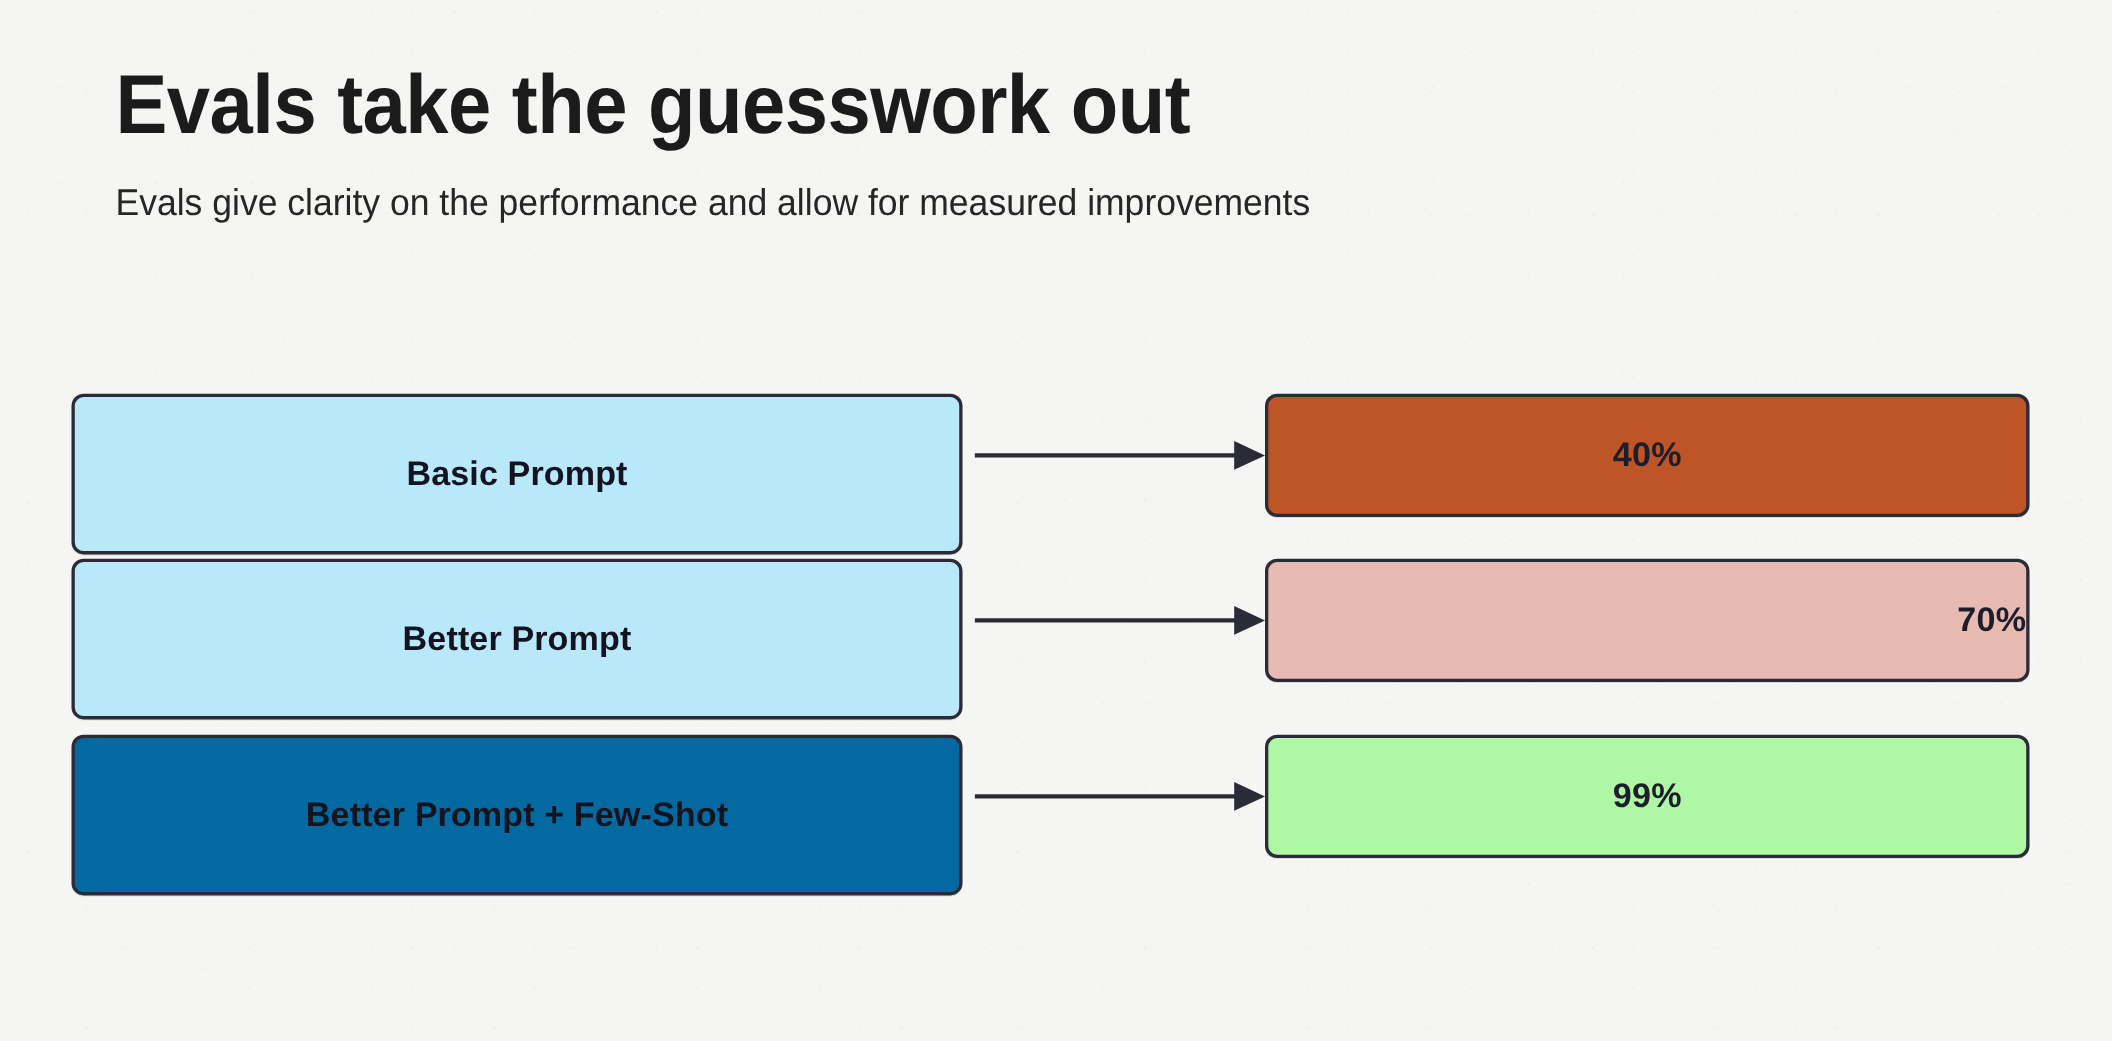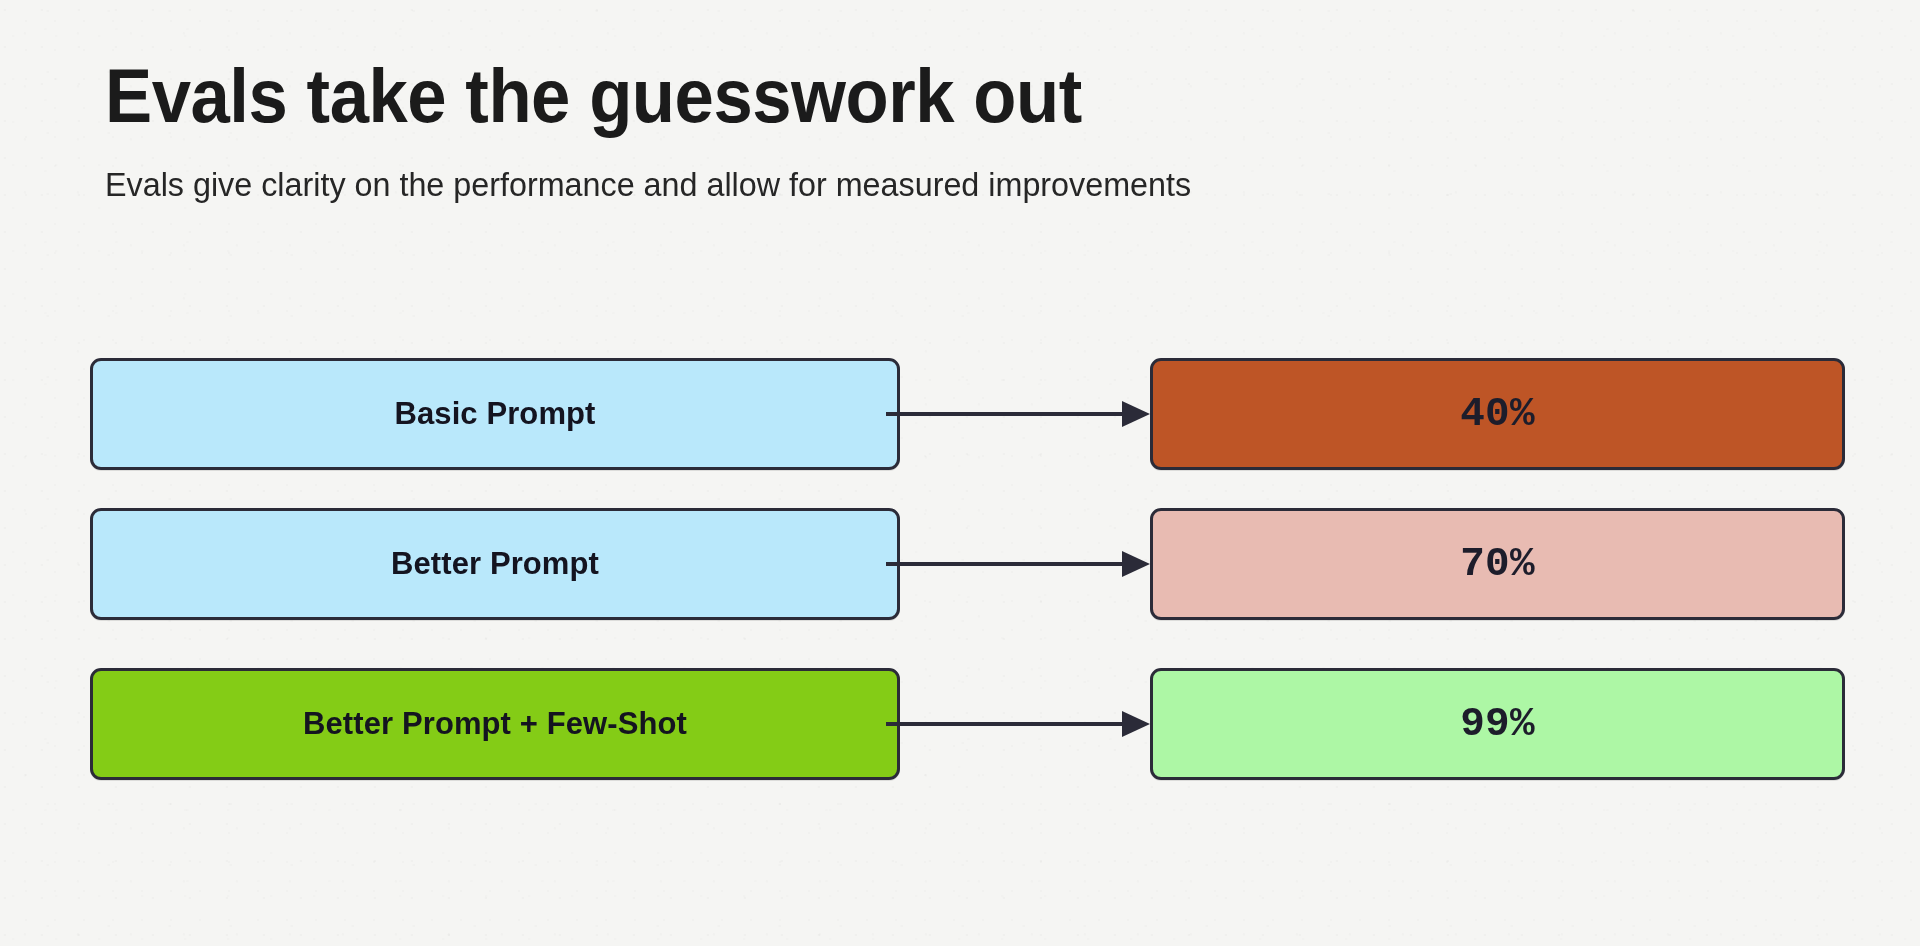--- a/index.html
+++ b/index.html
@@ -99,45 +99,45 @@
     box-sizing: border-box;
     border: 3px solid #2b2b38;
     border-radius: 11px;
     display: flex;
     align-items: center;
     justify-content: center;
     box-shadow: 0 1px 0 rgba(0,0,0,0.10);
   }
 
   .source-box {
-    left: 90px;
+    left: 65px;
     top: 0;
     width: 810px;
-    height: 112px;
+    height: 146px;
   }
 
   .result-box {
     left: 1150px;
     top: 0;
     width: 695px;
     height: 112px;
   }
 
   .node-label {
     font-family: "Liberation Sans Narrow", "Liberation Sans", sans-serif;
     font-size: 31px;
     font-weight: 700;
     color: #141420;
     letter-spacing: 0.1px;
     white-space: nowrap;
   }
 
   .result-label {
-    font-family: Liberation Mono, monospace;
-    font-size: 41px;
+    font-family: Liberation Sans, sans-serif;
+    font-size: 31px;
     font-weight: 700;
     color: #1d1d2b;
     letter-spacing: 0.2px;
     white-space: nowrap;
   }
 
   .connector {
     position: absolute;
     left: 886px;
     top: 0;
@@ -182,27 +182,27 @@
         <span class="node-label">Better Prompt</span>
       </div>
 
       <div class="connector">
         <svg width="264" height="112" viewBox="0 0 264 112">
           <line x1="0" y1="56" x2="238" y2="56" stroke="#2b2b38" stroke-width="4"></line>
           <polygon points="236,43 264,56 236,69" fill="#2b2b38"></polygon>
         </svg>
       </div>
 
-      <div class="node-box result-box" style="background:#e8bbb2;">
+      <div class="node-box result-box" style="background:#e8bbb2;justify-content:flex-end;">
         <span class="result-label">70%</span>
       </div>
     </div>
 
     <div class="flow-row row-2">
-      <div class="node-box source-box" style="background:#84cc16;">
+      <div class="node-box source-box" style="background:#0369a1;">
         <span class="node-label">Better Prompt + Few-Shot</span>
       </div>
 
       <div class="connector">
         <svg width="264" height="112" viewBox="0 0 264 112">
           <line x1="0" y1="56" x2="238" y2="56" stroke="#2b2b38" stroke-width="4"></line>
           <polygon points="236,43 264,56 236,69" fill="#2b2b38"></polygon>
         </svg>
       </div>
 

